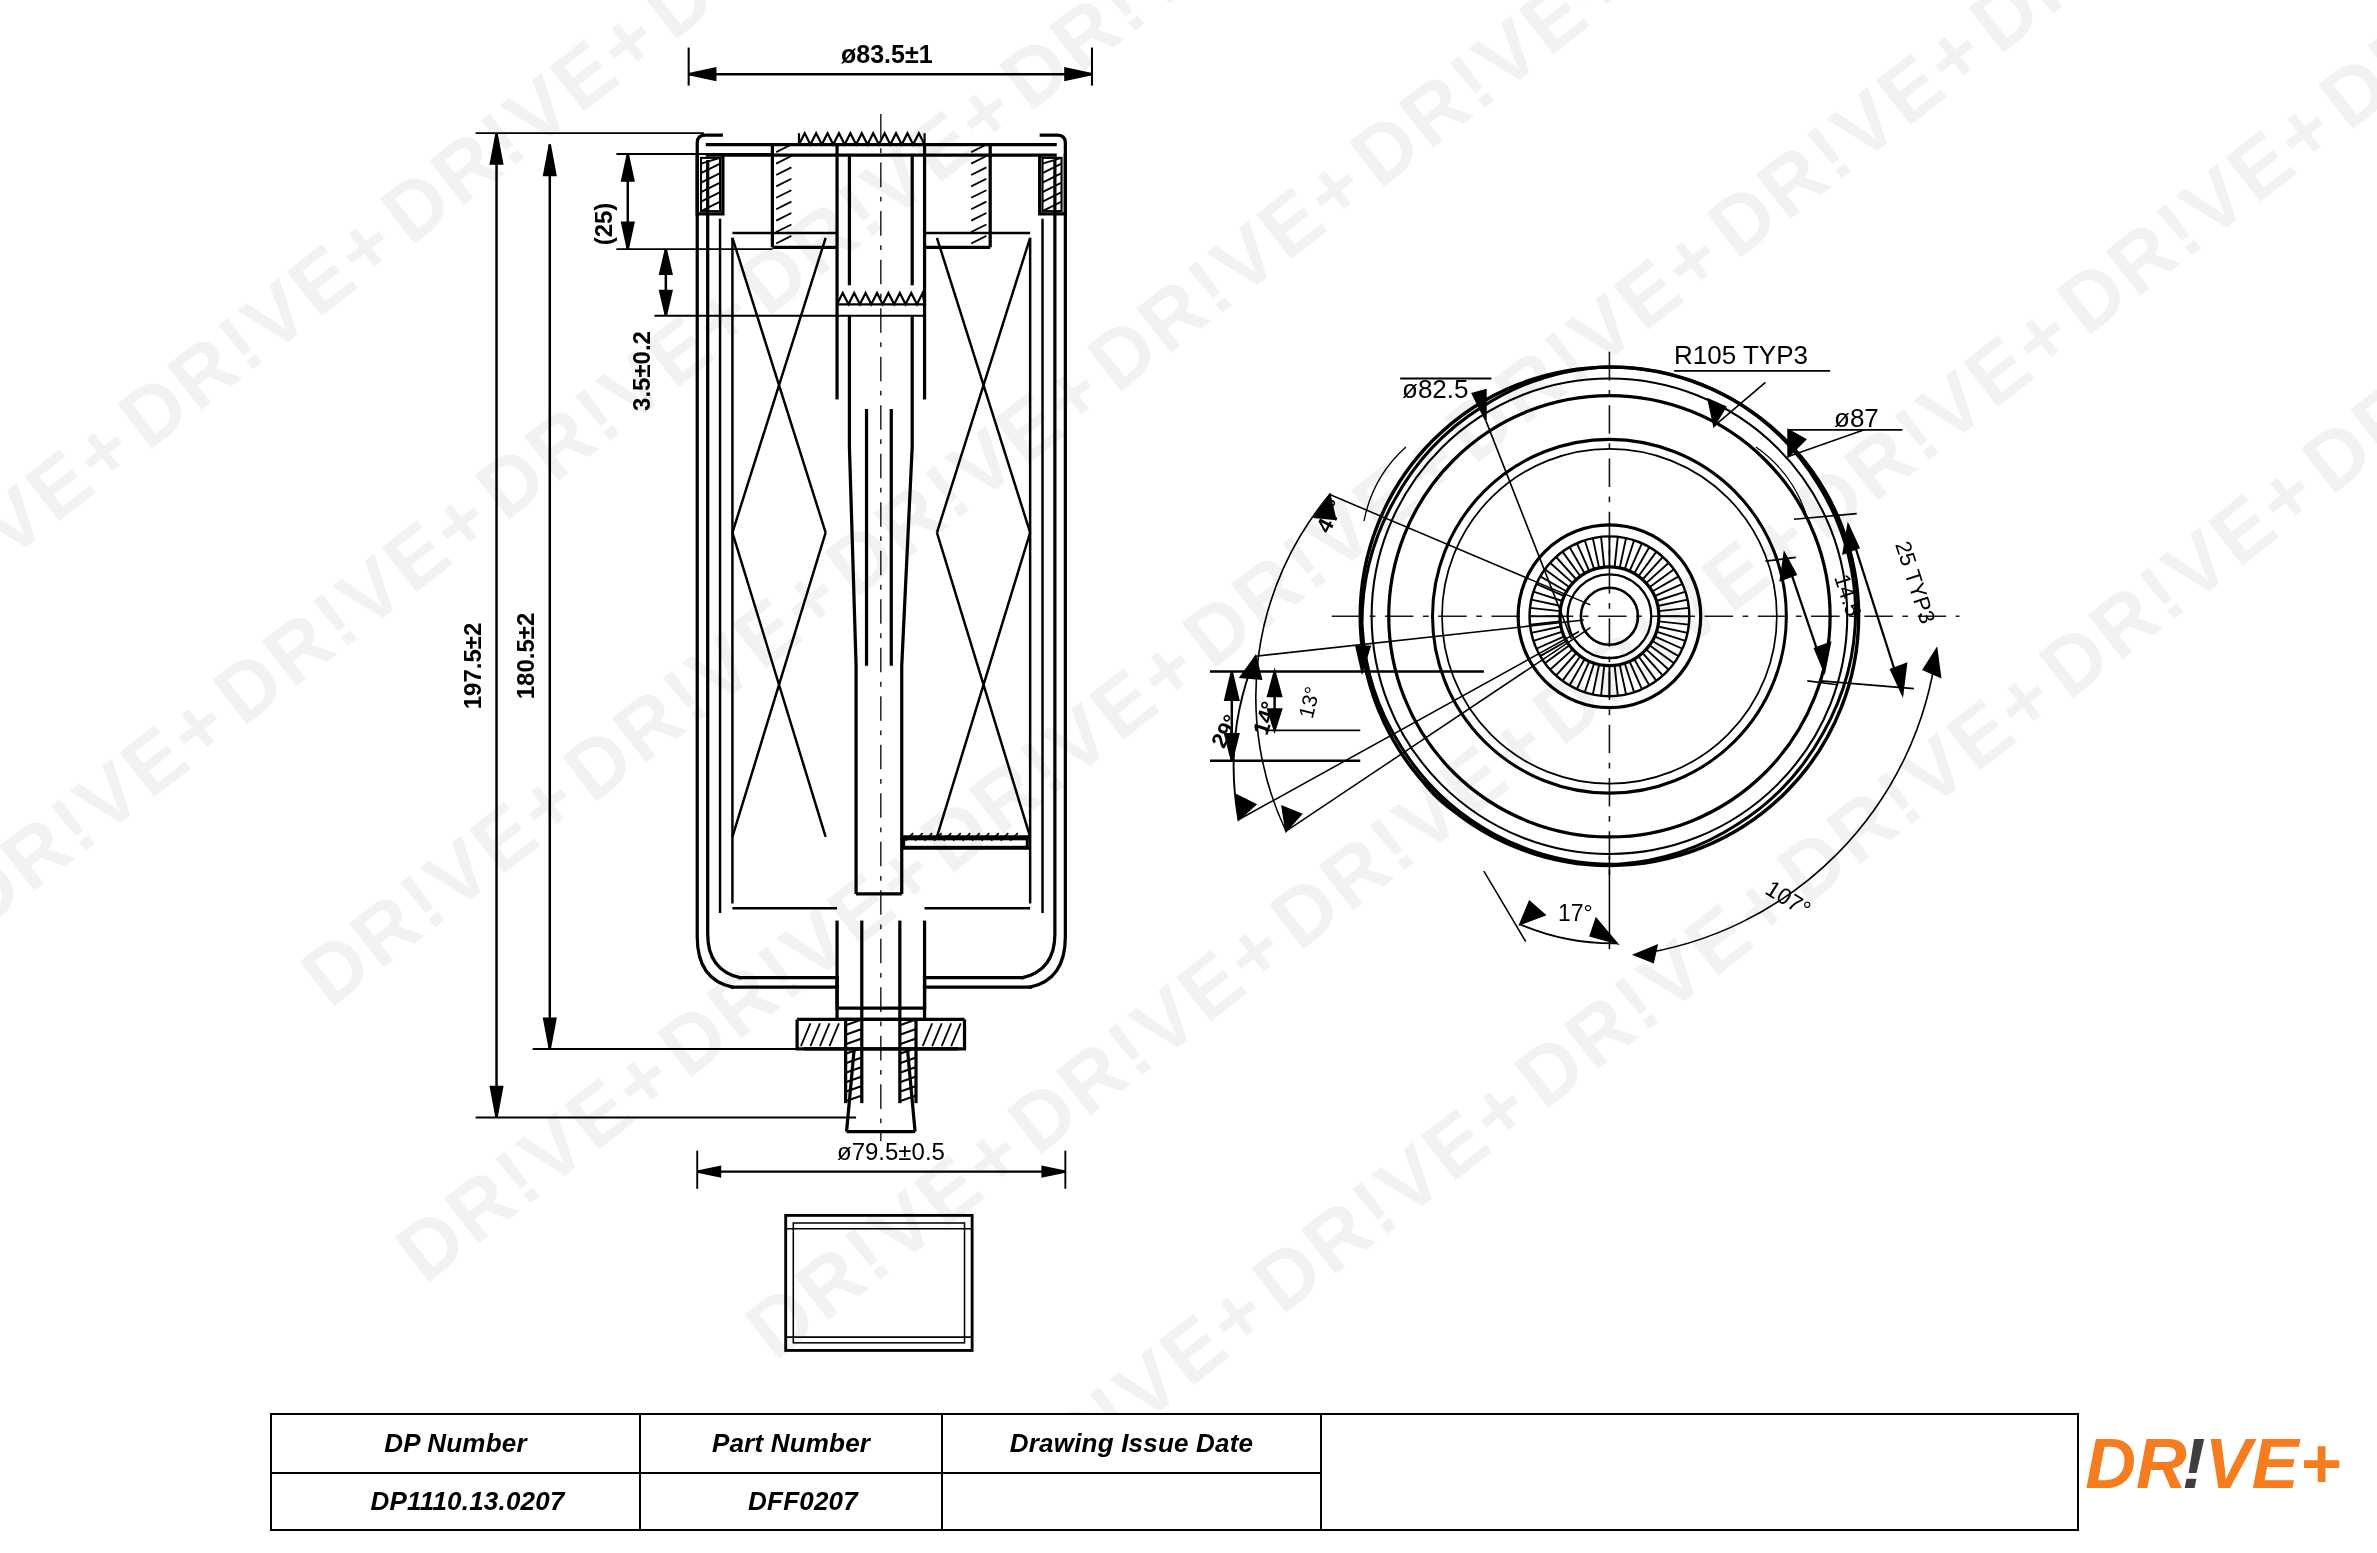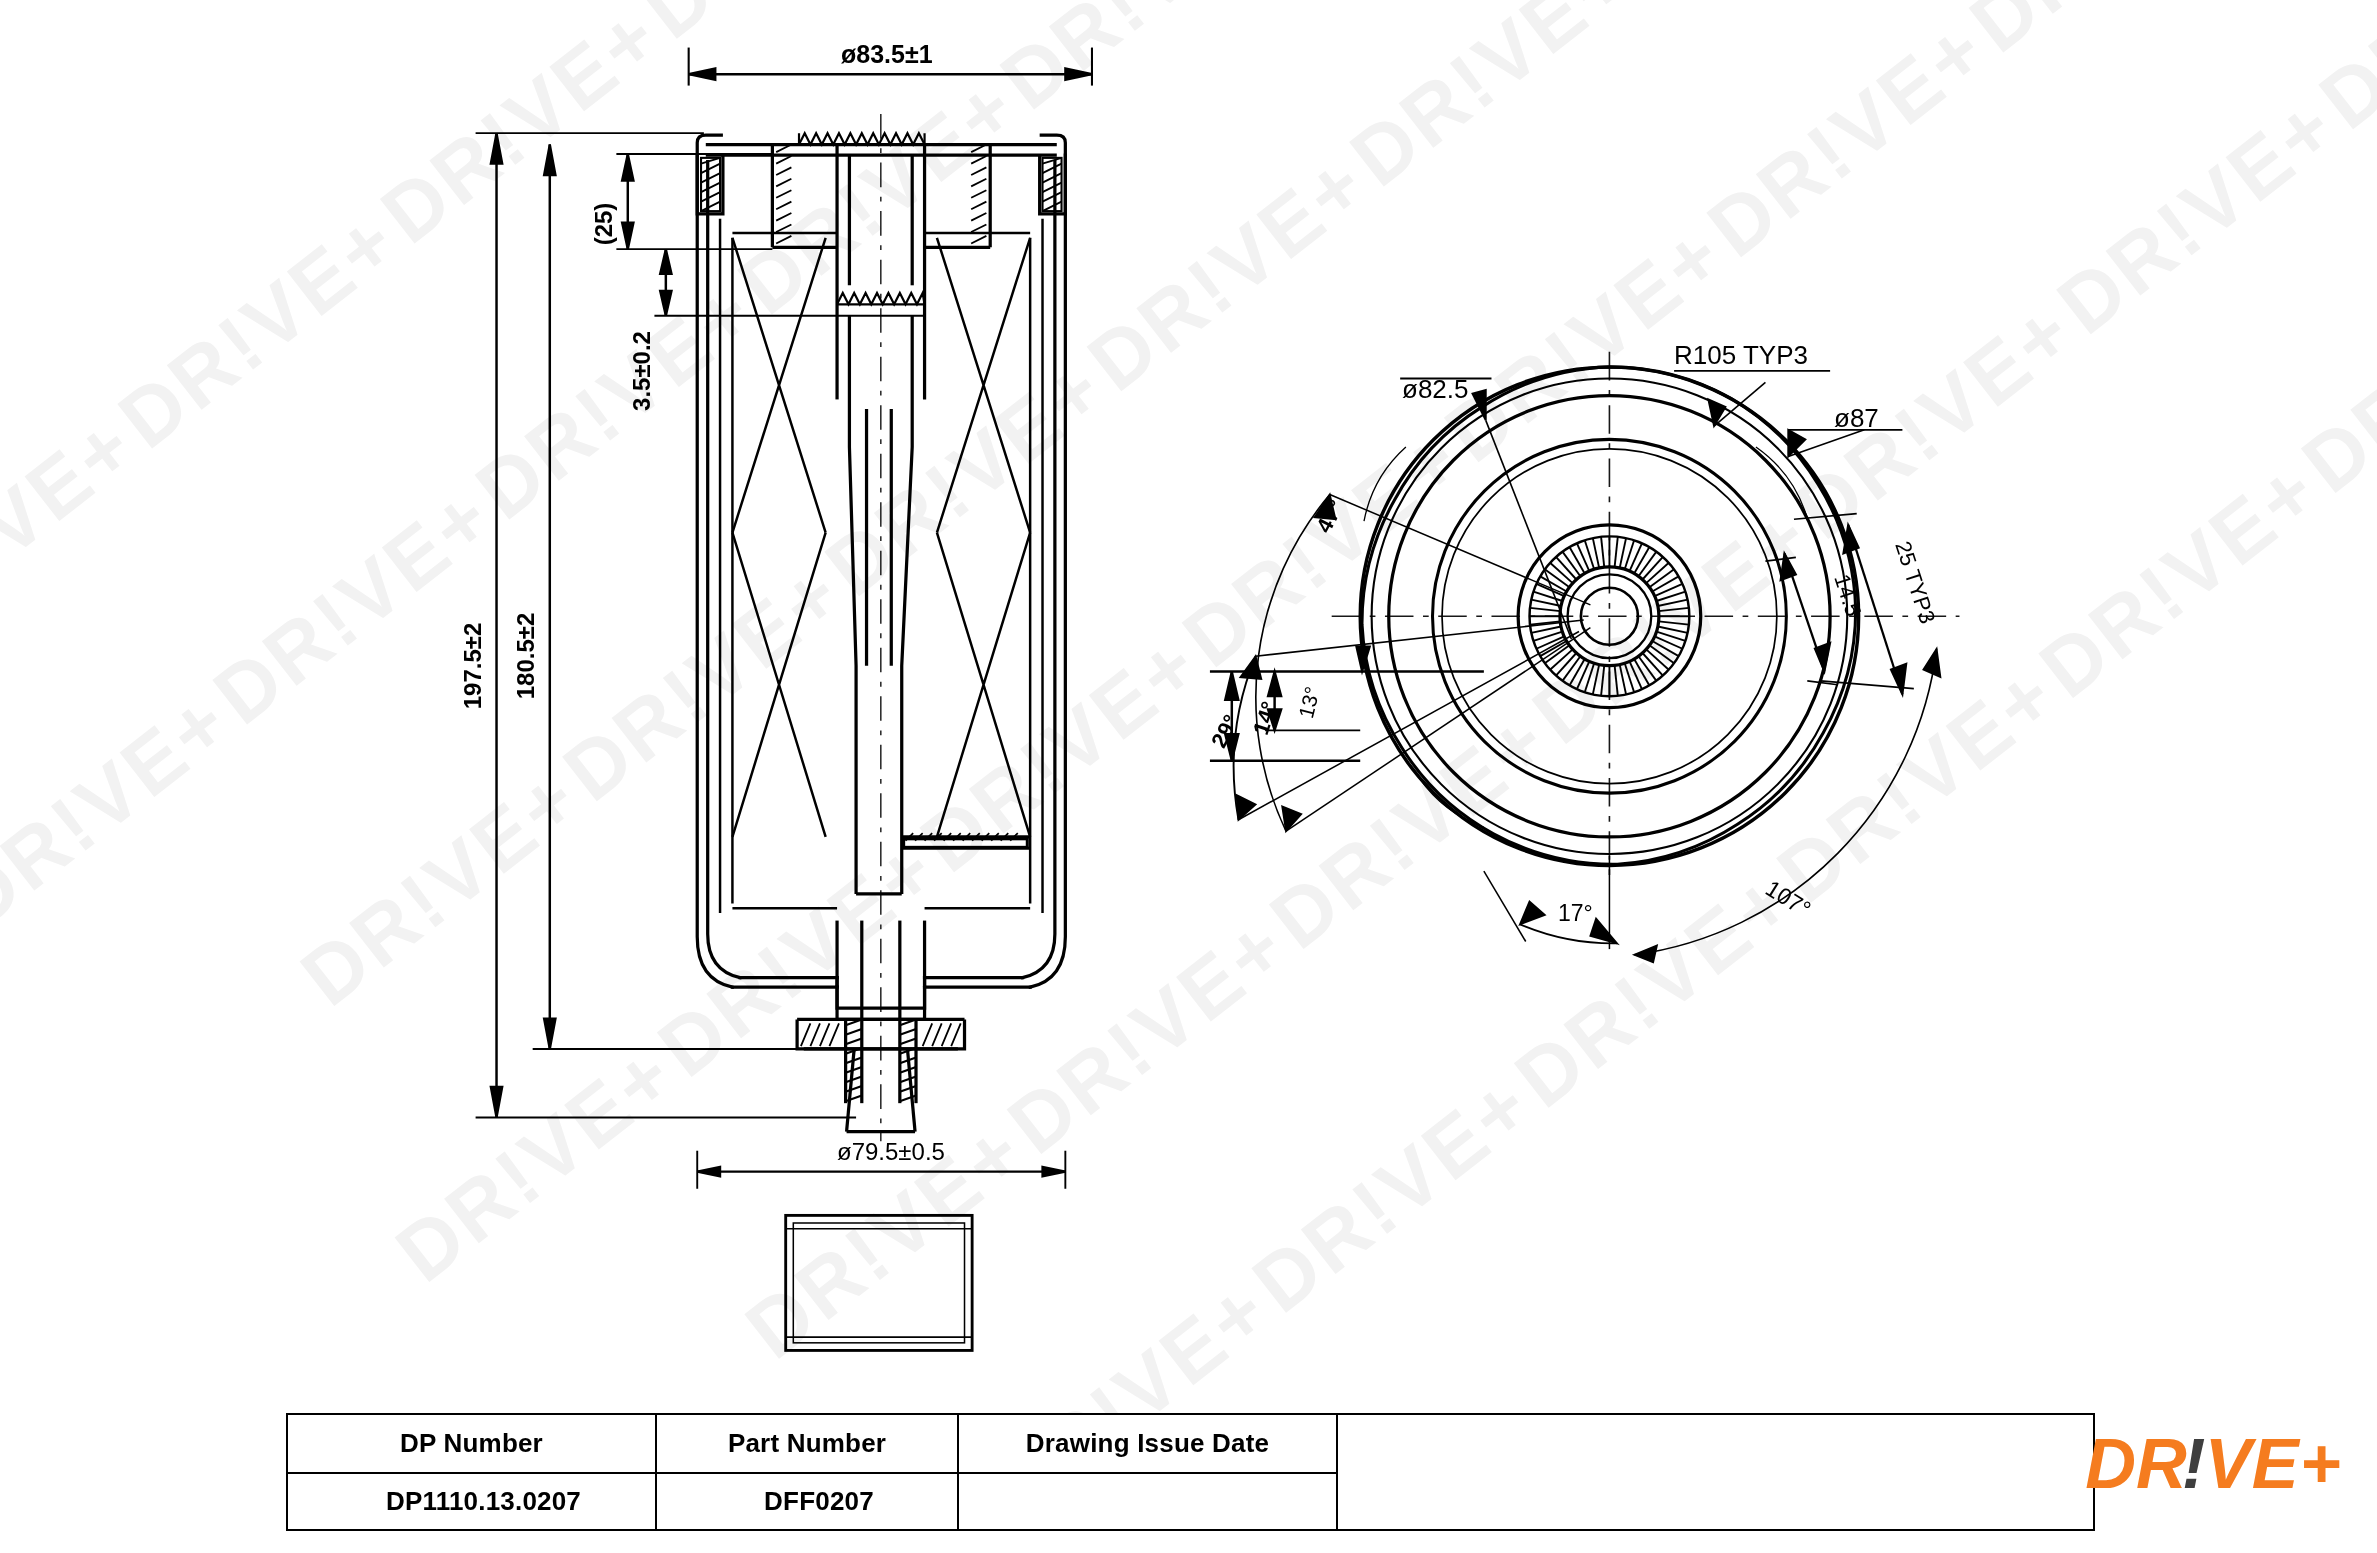--- a/index.html
+++ b/index.html
@@ -8,26 +8,27 @@
     font-family:"Liberation Sans", sans-serif;
     color:#000;
     position:relative;
     overflow:hidden;
   }
   #sheet{position:absolute;inset:0;width:1974px;height:1553px;}
   .layer{position:absolute;inset:0;width:2378px;height:1553px;}
   
   #titleblock{
     position:absolute;
-    left:286px; top:1413px;
+    left:270px; top:1413px;
     width:1809px; height:118px;
     border:2.9px solid #000;
     box-sizing:border-box;
     display:flex;
     background:#fff;
+    font-style:italic;
   }
   .tb-col{
     display:flex;flex-direction:column;
     border-right:2.9px solid #000;
     box-sizing:border-box;
   }
   .tb-col:last-child{border-right:none;}
   .tb-head,.tb-val{
     display:flex;align-items:center;justify-content:center;
     box-sizing:border-box;

